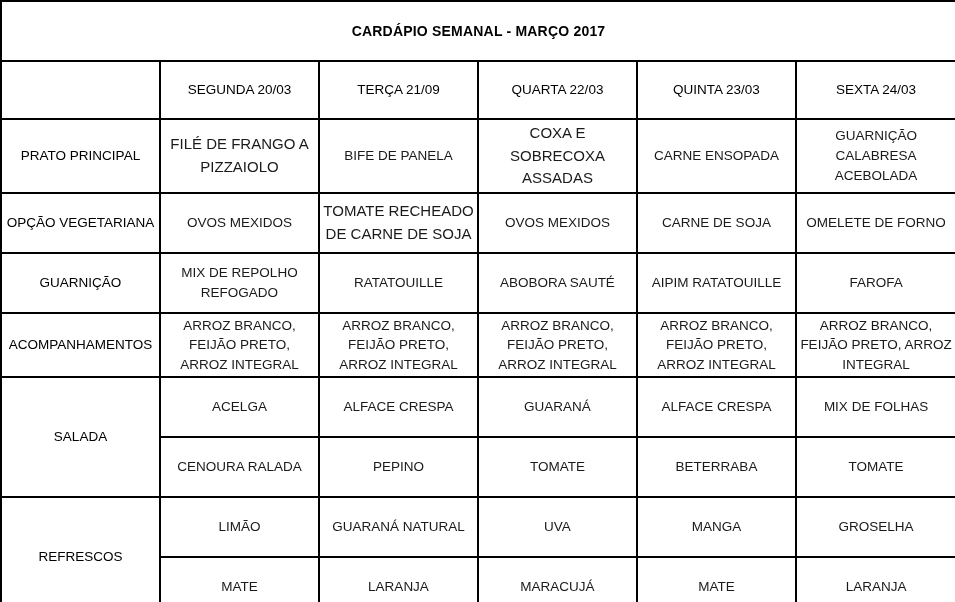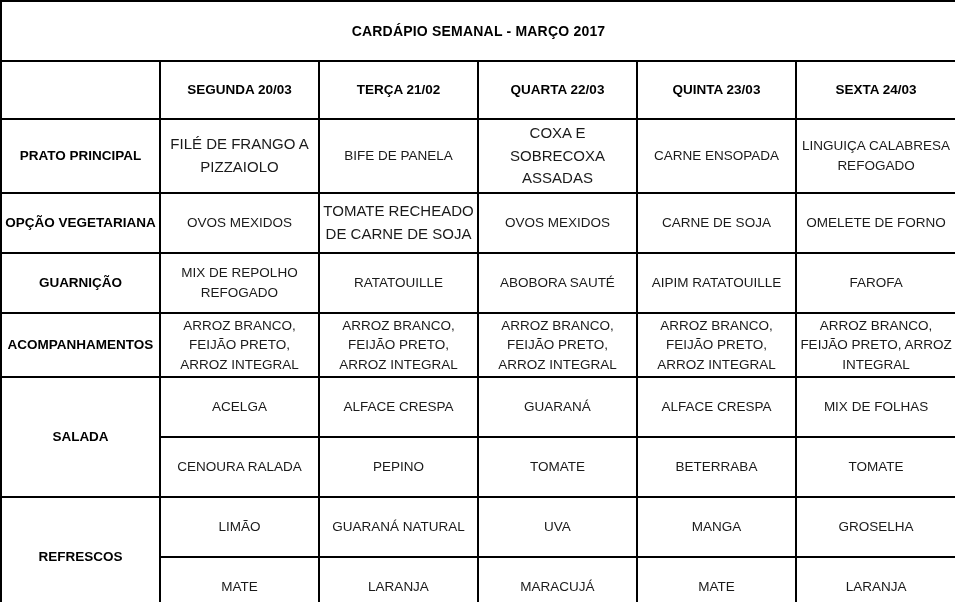--- a/index.html
+++ b/index.html
@@ -32,21 +32,21 @@
     background: #ffffff;
   }
   .title-cell {
     font-size: 14px;
     font-weight: bold;
     color: #000000;
     letter-spacing: 0.2px;
   }
   th.day-header, th.row-label {
     font-size: 13.5px;
-    font-weight: bold;
+    font-weight: normal;
     color: #000000;
   }
   td.menu-cell {
     font-size: 13.5px;
     font-weight: normal;
     color: #1a1a1a;
   }
   td.menu-cell.small {
     font-size: 15px;
     line-height: 1.5;
@@ -71,33 +71,33 @@
     </colgroup>
 
     <tbody>
         <tr class="r-title">
       <td class="title-cell" colspan="6">CARDÁPIO SEMANAL - MARÇO 2017</td>
     </tr>
 
     <tr class="r-header">
       <td class="menu-cell"></td>
       <th class="day-header">SEGUNDA 20/03</th>
-      <th class="day-header">TERÇA 21/02</th>
+      <th class="day-header">TERÇA 21/09</th>
       <th class="day-header">QUARTA 22/03</th>
       <th class="day-header">QUINTA 23/03</th>
       <th class="day-header">SEXTA 24/03</th>
     </tr>
 
     <tr class="r-prato">
       <th class="row-label">PRATO PRINCIPAL</th>
       <td class="menu-cell small">FILÉ DE FRANGO A PIZZAIOLO</td>
       <td class="menu-cell">BIFE DE PANELA</td>
       <td class="menu-cell small">COXA E SOBRECOXA ASSADAS</td>
       <td class="menu-cell">CARNE ENSOPADA</td>
-      <td class="menu-cell">LINGUIÇA CALABRESA REFOGADO</td>
+      <td class="menu-cell">GUARNIÇÃO CALABRESA ACEBOLADA</td>
     </tr>
 
     <tr class="r-std">
       <th class="row-label">OPÇÃO VEGETARIANA</th>
       <td class="menu-cell">OVOS MEXIDOS</td>
       <td class="menu-cell small">TOMATE RECHEADO DE CARNE DE SOJA</td>
       <td class="menu-cell">OVOS MEXIDOS</td>
       <td class="menu-cell">CARNE DE SOJA</td>
       <td class="menu-cell">OMELETE DE FORNO</td>
     </tr>

